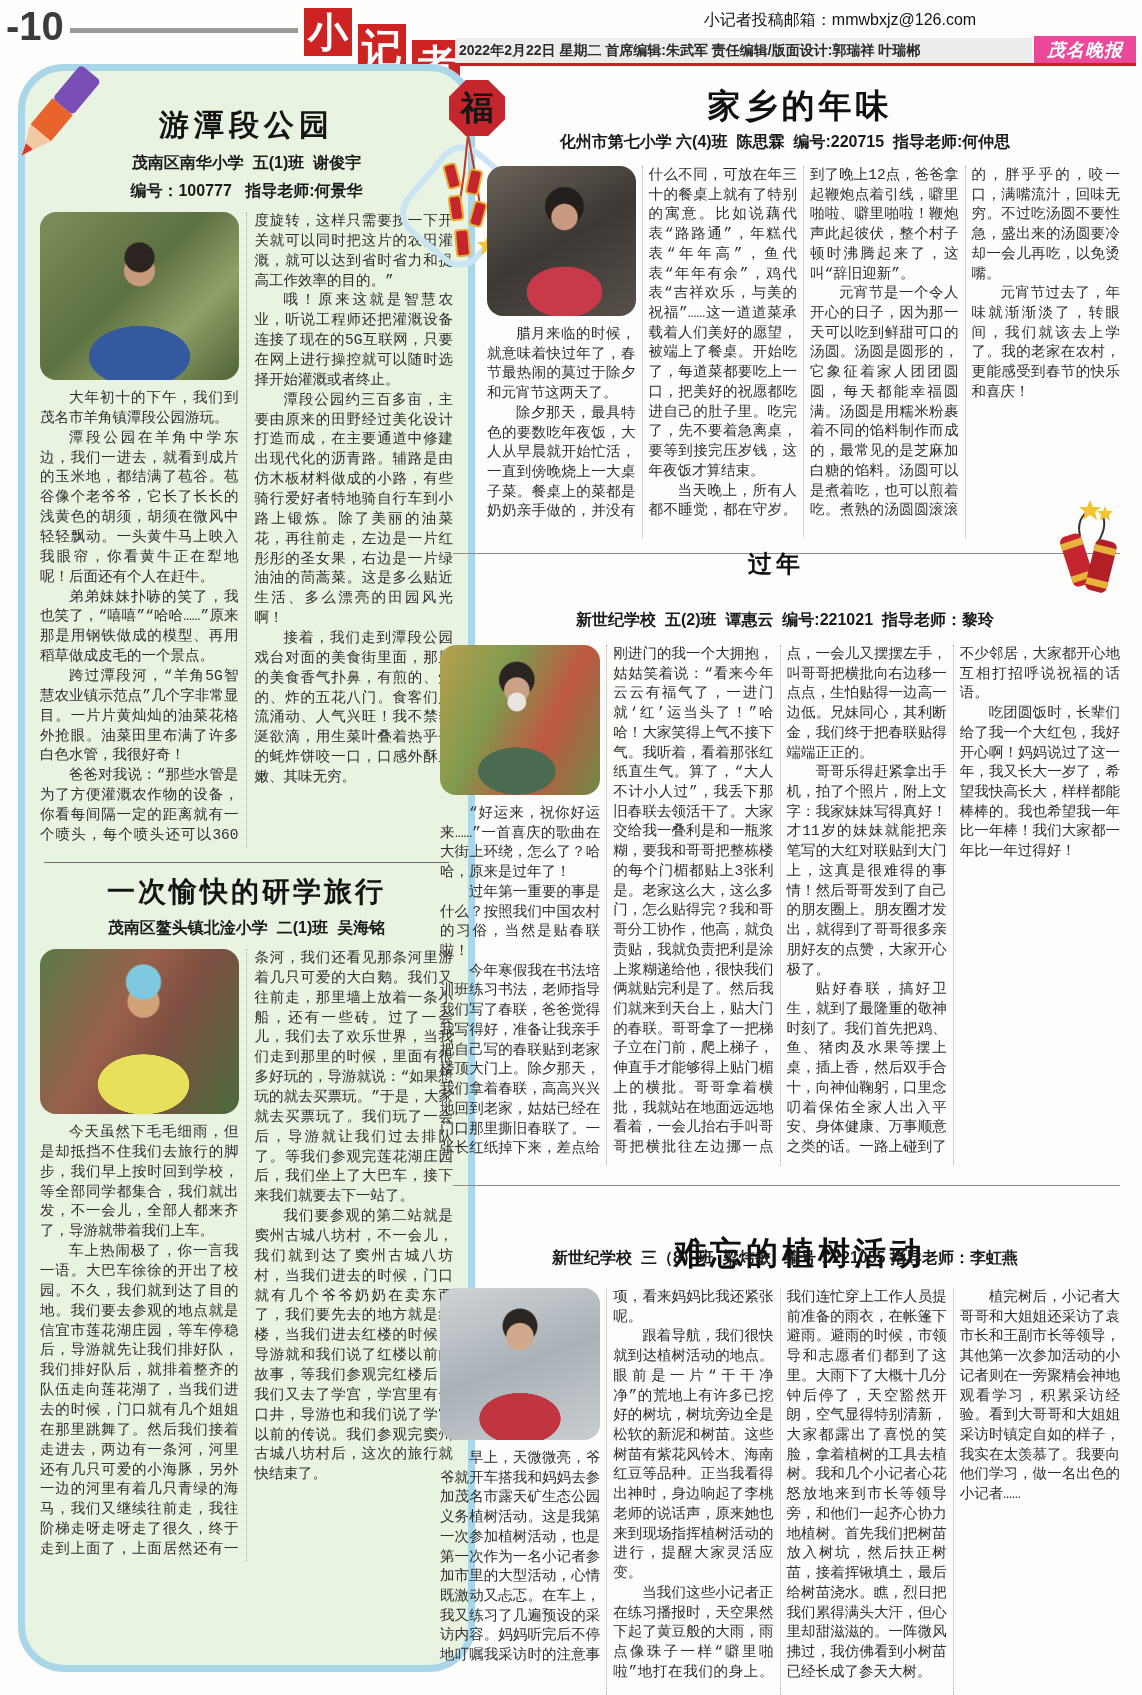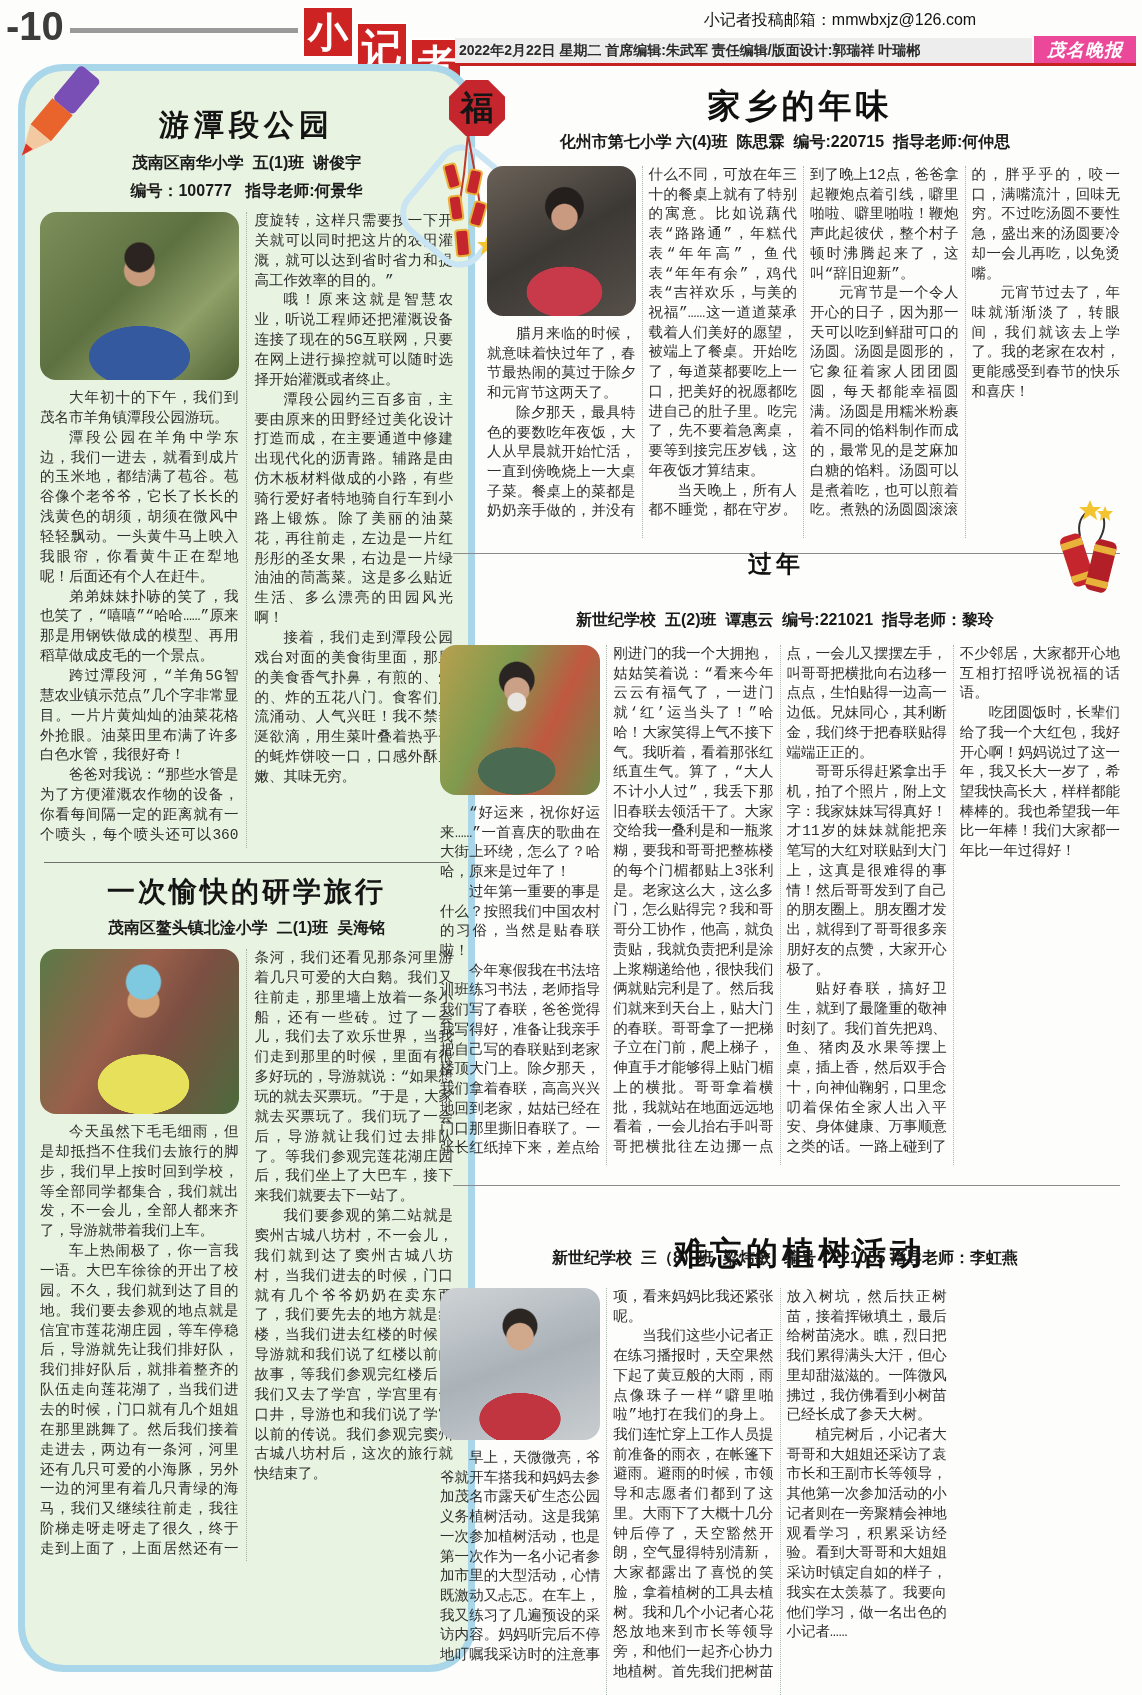--- a/index.html
+++ b/index.html
@@ -193,15 +193,16 @@
     <p class="para">贴好春联，搞好卫生，就到了最隆重的敬神时刻了。我们首先把鸡、鱼、猪肉及水果等摆上桌，插上香，然后双手合十，向神仙鞠躬，口里念叨着保佑全家人出入平安、身体健康、万事顺意之类的话。一路上碰到了不少邻居，大家都开心地互相打招呼说祝福的话语。</p>
     <p class="para">吃团圆饭时，长辈们给了我一个大红包，我好开心啊！妈妈说过了这一年，我又长大一岁了，希望我快高长大，样样都能棒棒的。我也希望我一年比一年棒！我们大家都一年比一年过得好！</p>
   </div>
 <hr class="vdivline" id="div4">
 
 <div class="abs rtitle" id="a5-title">难忘的植树活动</div>
 <div class="abs byline" id="a5-byline">新世纪学校  三（8）班  梁炜敏   编号：221055 指导老师：李虹燕</div>
 <div class="abs body4col" id="a5-body">
   <div class="photo photo5"></div>
 <p class="para">早上，天微微亮，爷爷就开车搭我和妈妈去参加茂名市露天矿生态公园义务植树活动。这是我第一次参加植树活动，也是第一次作为一名小记者参加市里的大型活动，心情既激动又忐忑。在车上，我又练习了几遍预设的采访内容。妈妈听完后不停地叮嘱我采访时的注意事项，看来妈妈比我还紧张呢。</p>
+    <p class="para">跟着导航，我们很快就到达植树活动的地点。眼前是一片“干干净净”的荒地上有许多已挖好的树坑，树坑旁边全是松软的新泥和树苗。这些树苗有紫花风铃木、海南红豆等品种。正当我看得出神时，身边响起了李桃老师的说话声，原来她也来到现场指挥植树活动的进行，提醒大家灵活应变。</p>
     <p class="para">当我们这些小记者正在练习播报时，天空果然下起了黄豆般的大雨，雨点像珠子一样“噼里啪啦”地打在我们的身上。我们连忙穿上工作人员提前准备的雨衣，在帐篷下避雨。避雨的时候，市领导和志愿者们都到了这里。大雨下了大概十几分钟后停了，天空豁然开朗，空气显得特别清新，大家都露出了喜悦的笑脸，拿着植树的工具去植树。我和几个小记者心花怒放地来到市长等领导旁，和他们一起齐心协力地植树。首先我们把树苗放入树坑，然后扶正树苗，接着挥锹填土，最后给树苗浇水。瞧，烈日把我们累得满头大汗，但心里却甜滋滋的。一阵微风拂过，我仿佛看到小树苗已经长成了参天大树。</p>
     <p class="para">植完树后，小记者大哥哥和大姐姐还采访了袁市长和王副市长等领导，其他第一次参加活动的小记者则在一旁聚精会神地观看学习，积累采访经验。看到大哥哥和大姐姐采访时镇定自如的样子，我实在太羡慕了。我要向他们学习，做一名出色的小记者……</p>
   </div>
 
 </body></html>

